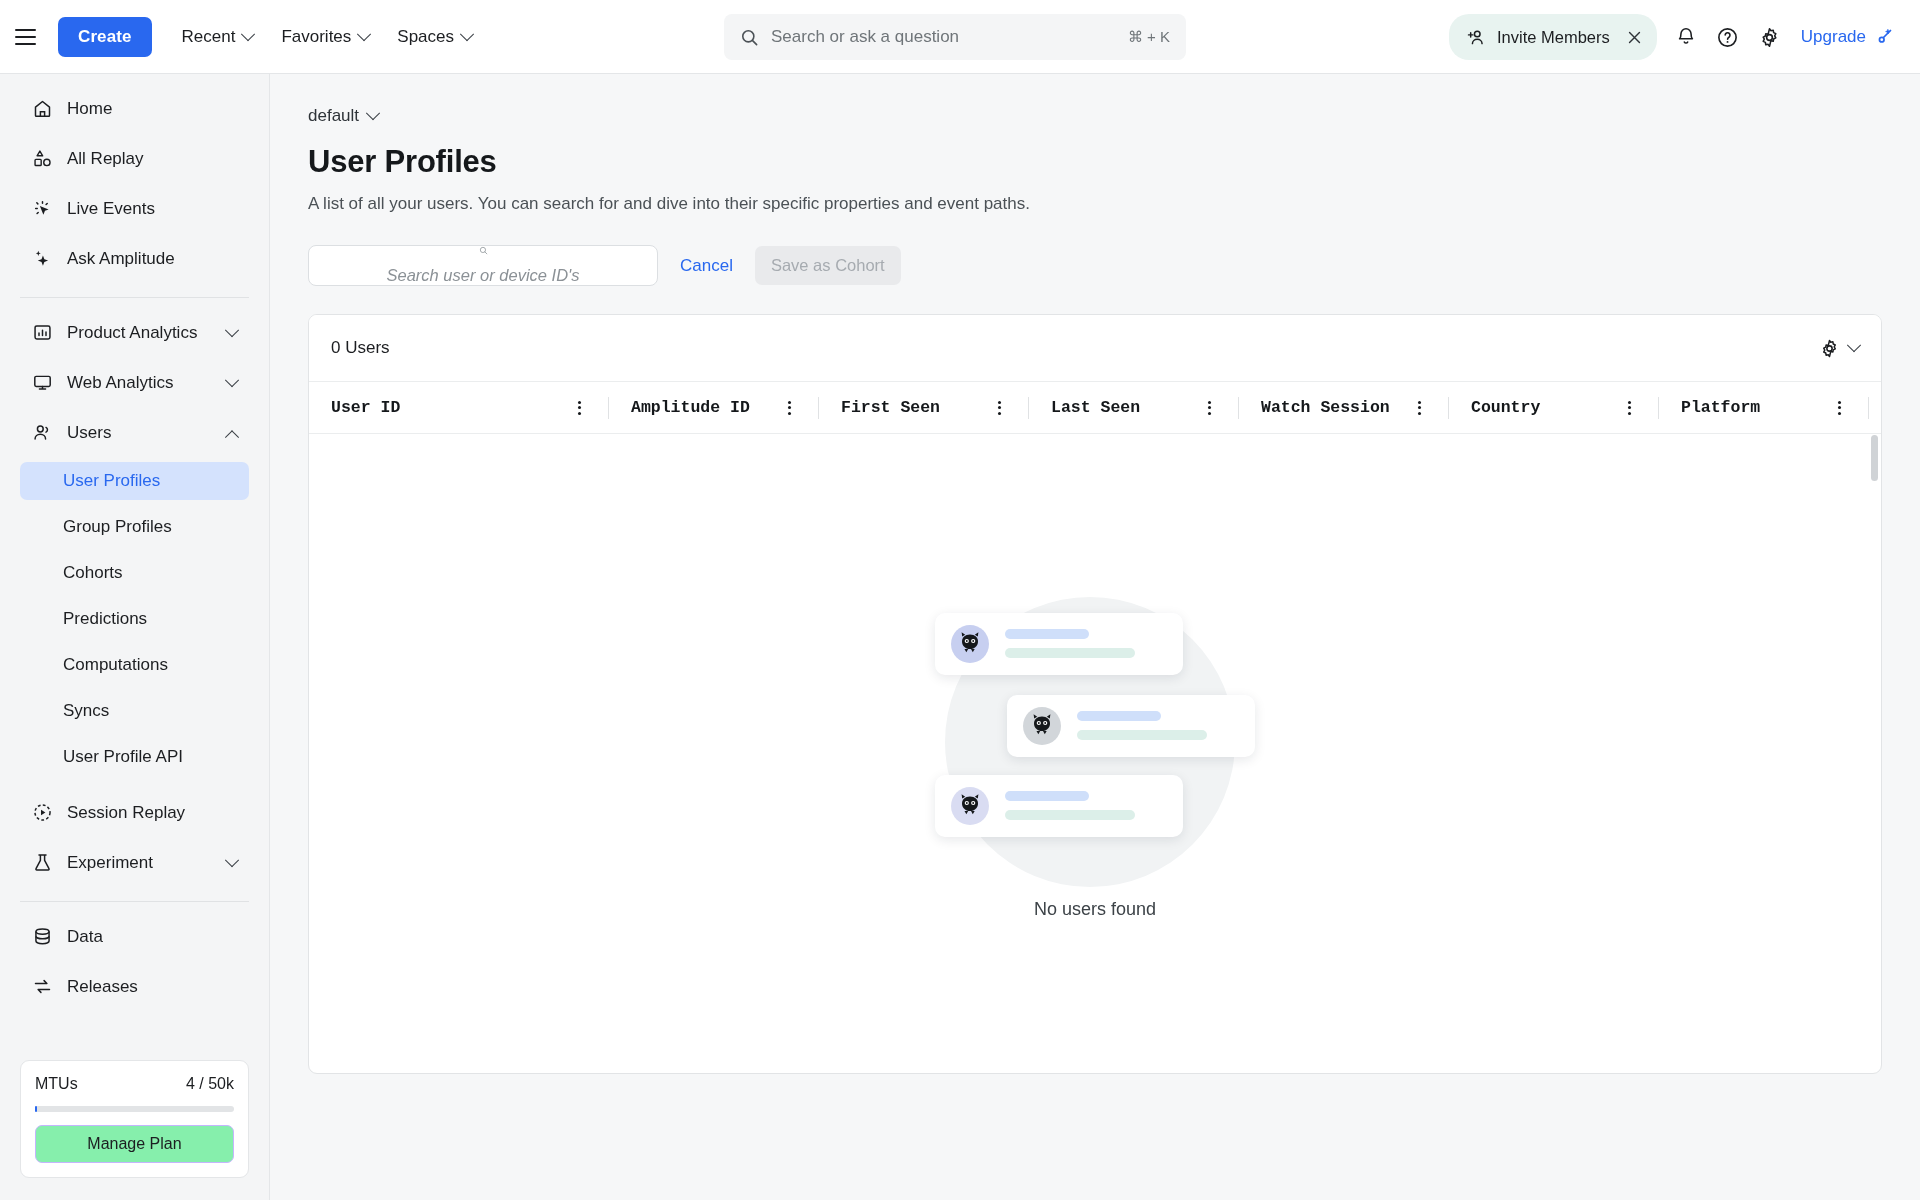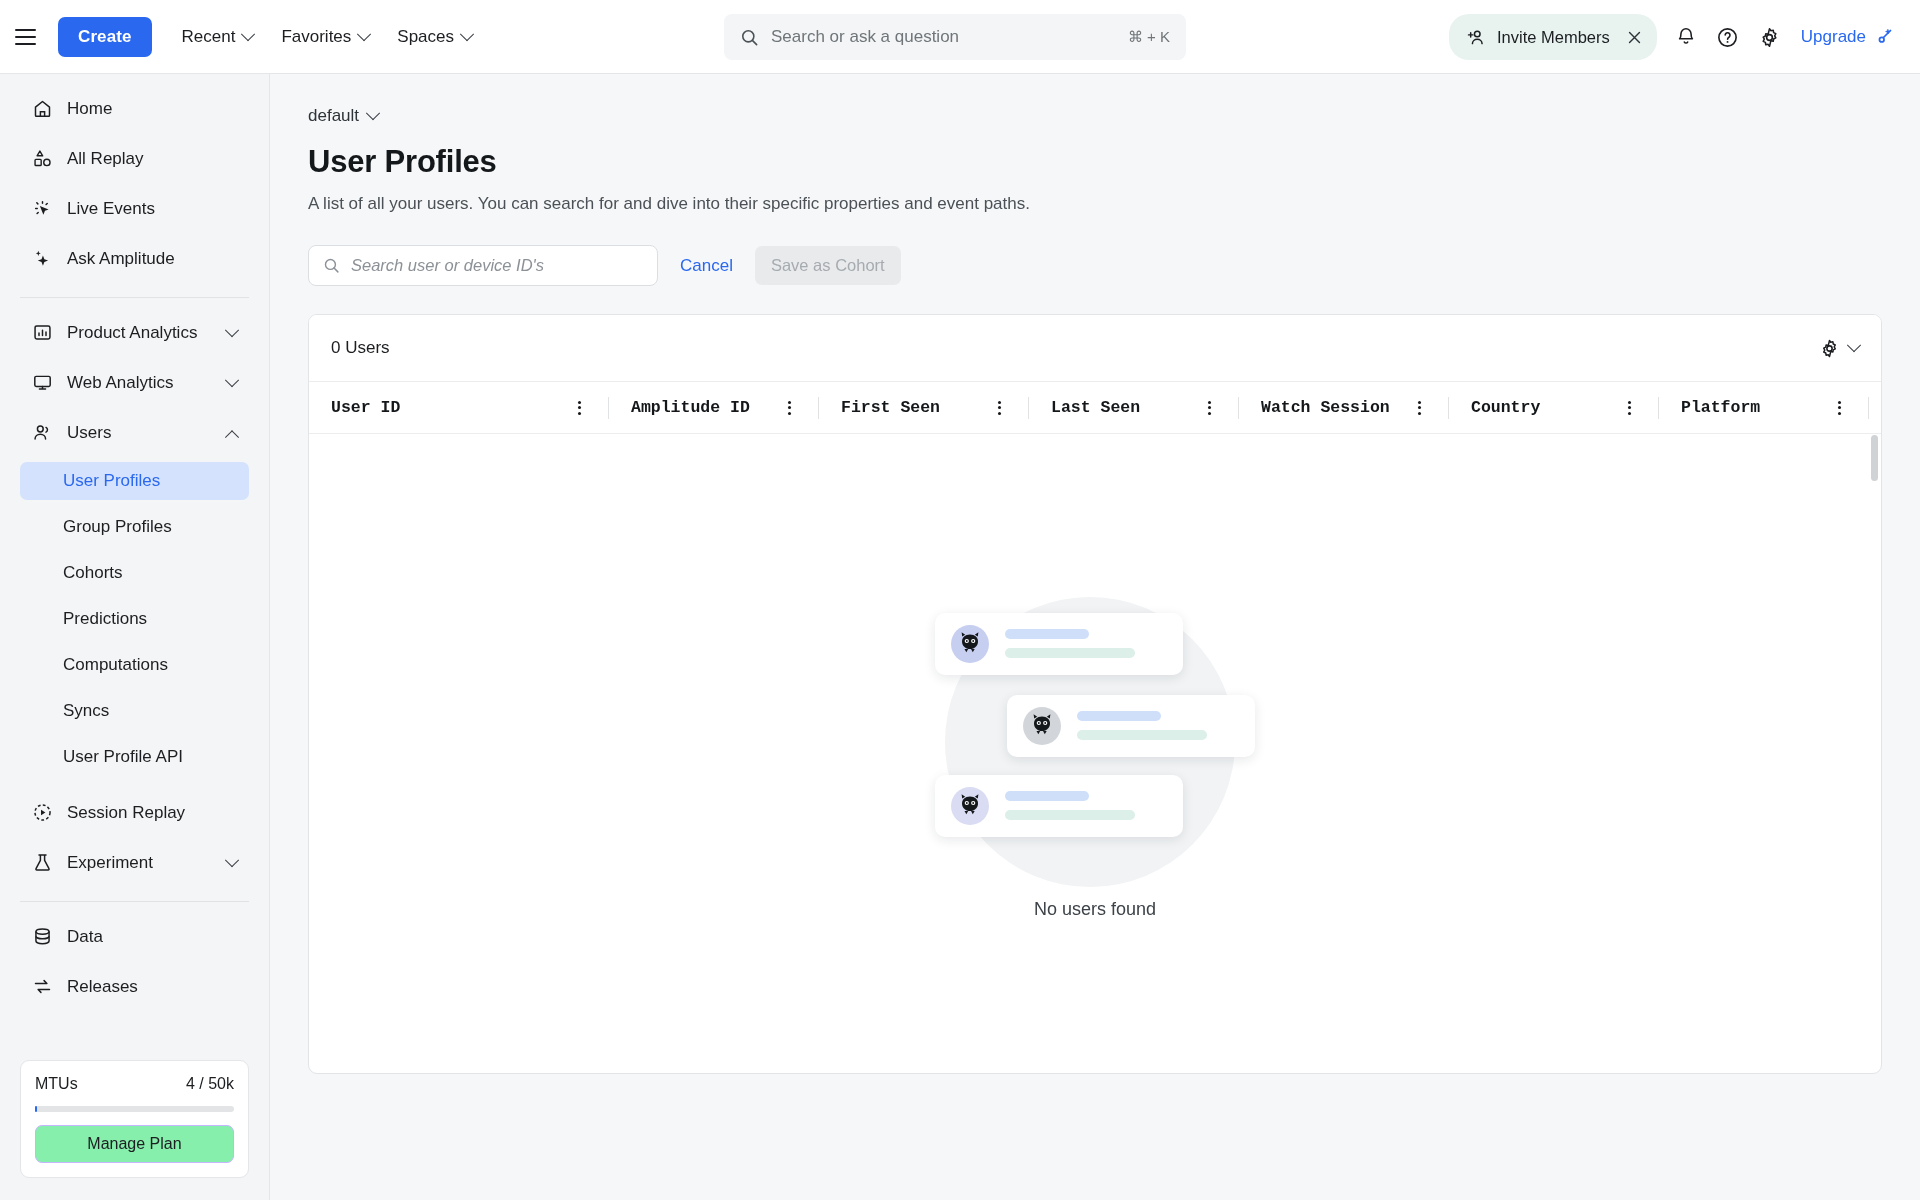--- a/index.html
+++ b/index.html
@@ -136,21 +136,21 @@
     margin: 32px 0 0 38px; cursor: pointer; width: fit-content;
   }
   .crumb .t { font-size: 17px; color: #2e3338; }
   .ptitle { margin: 18px 0 0 38px; font-size: 31px; font-weight: 700; color: #15181b; letter-spacing: -.2px; }
   .psub { margin: 14px 0 0 38px; font-size: 17px; color: #4b5156; }
 
   .searchrow { display: flex; align-items: center; gap: 16px; margin: 31px 0 0 38px; }
   .userSearch {
     width: 350px; height: 41px; background: #fff;
     border: 1px solid #dcdfe2; border-radius: 8px;
-    display: flex; align-items: center; padding: 0 14px; gap: 11px; cursor: text;
+    display: flex; align-items: center; padding: 0 14px; gap: 11px; cursor: text; flex-direction: column;
   }
   .userSearch .ph { font-size: 16.5px; color: #8b9196; font-style: italic; }
   .cancel { font-size: 17px; color: #2968ef; cursor: pointer; padding: 0 6px; }
   .savecohort {
     background: #e9eaec; color: #a6abb0; border: none;
     border-radius: 7px; font-size: 16.5px; padding: 10px 16px;
     cursor: default; font-family: inherit;
   }
 
   .condcard {

